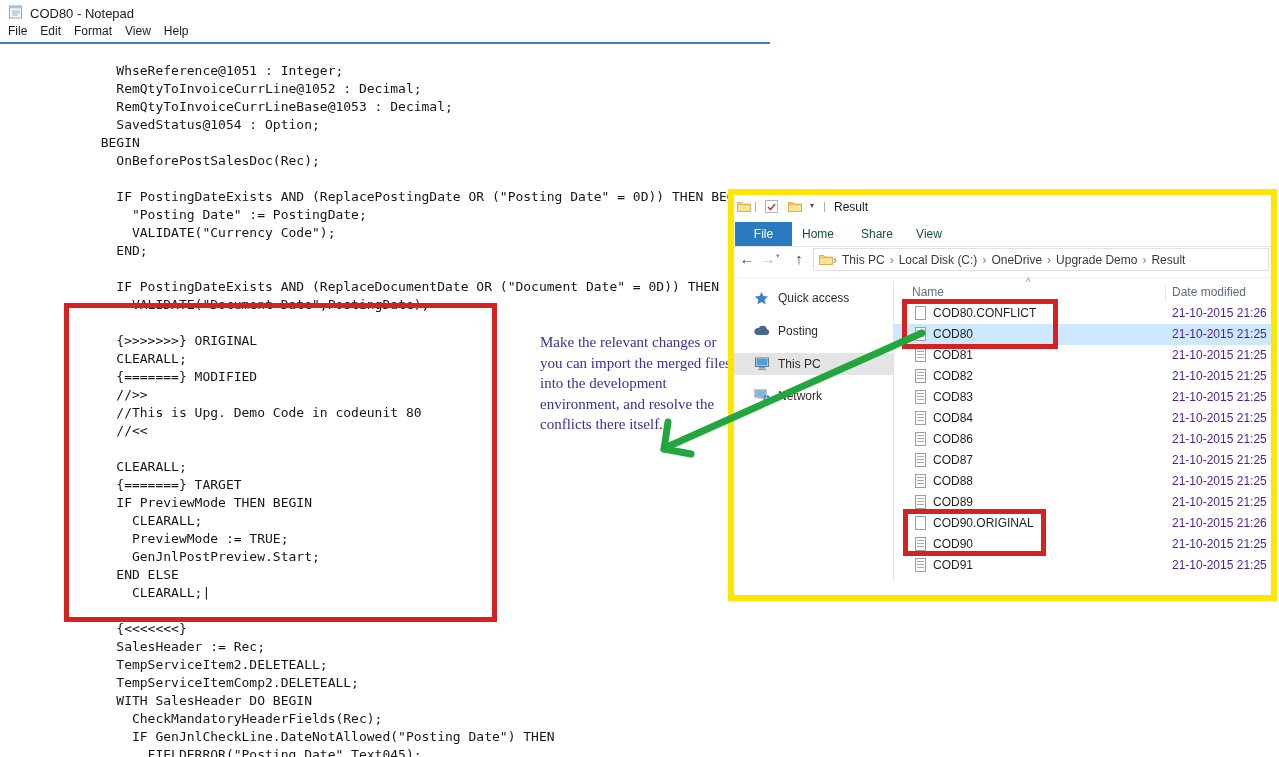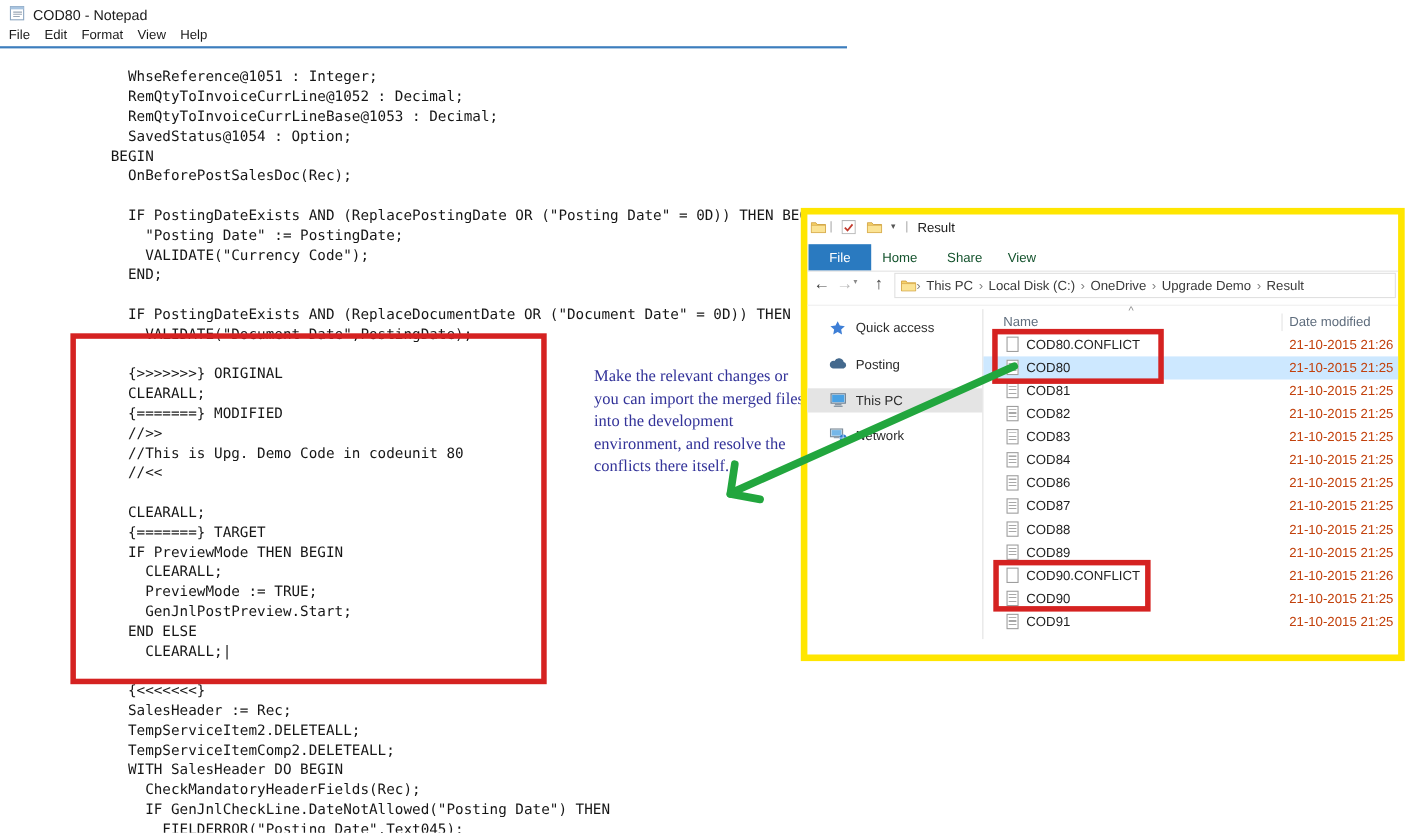--- a/index.html
+++ b/index.html
@@ -69,21 +69,21 @@
 
   .colhdr{top:90px;font-size:12px;color:#5f6d7d}
   #col-name{left:178px}
   #col-date{left:438px}
   #sortcaret{left:292px;top:82px;font-size:10px;color:#8a8a8a}
   #colsep{left:431px;top:90px;width:1px;height:16px;background:#e4e4e4}
 
   .fr{left:160px;width:377px;height:21px}
   .fr.sel{background:var(--c-selection-blue,#cde8ff)}
   .fname{position:absolute;left:39px;top:0;line-height:21px;font-size:12px;color:#1f1f1f;white-space:nowrap}
-  .fdate{position:absolute;left:278px;top:0;line-height:21px;font-size:12px;color:#c2410c;white-space:nowrap}
+  .fdate{position:absolute;left:278px;top:0;line-height:21px;font-size:12px;color:#4c1d95;white-space:nowrap}
   .fico{position:absolute;left:21px;top:3px;width:11px;height:14px;background:#fff;border:1px solid #9e9e9e;box-sizing:border-box}
   .fico i{position:absolute;left:1px;right:1px;top:2px;bottom:2px;
           background:repeating-linear-gradient(to bottom,#a8a8a8 0 1px,transparent 1px 3px)}
   .fico.blank i{background:none}
 
   
   #arrow{left:0;top:0;z-index:40;pointer-events:none}
   #arrow line{stroke:var(--c-arrow-green,#22a63e);stroke-width:7;stroke-linecap:round}
 </style>
 </head>
@@ -306,21 +306,21 @@
     <span class="fico">
         <i></i>
       </span>
     <span class="fname">COD89</span>
     <span class="fdate">21-10-2015 21:25</span>
   </div>
   <div class="abs fr" style="top:318px">
     <span class="fico blank">
         <i></i>
       </span>
-    <span class="fname">COD90.CONFLICT</span>
+    <span class="fname">COD90.ORIGINAL</span>
     <span class="fdate">21-10-2015 21:26</span>
   </div>
   <div class="abs fr" style="top:339px">
     <span class="fico">
         <i></i>
       </span>
     <span class="fname">COD90</span>
     <span class="fdate">21-10-2015 21:25</span>
   </div>
   <div class="abs fr" style="top:360px">

